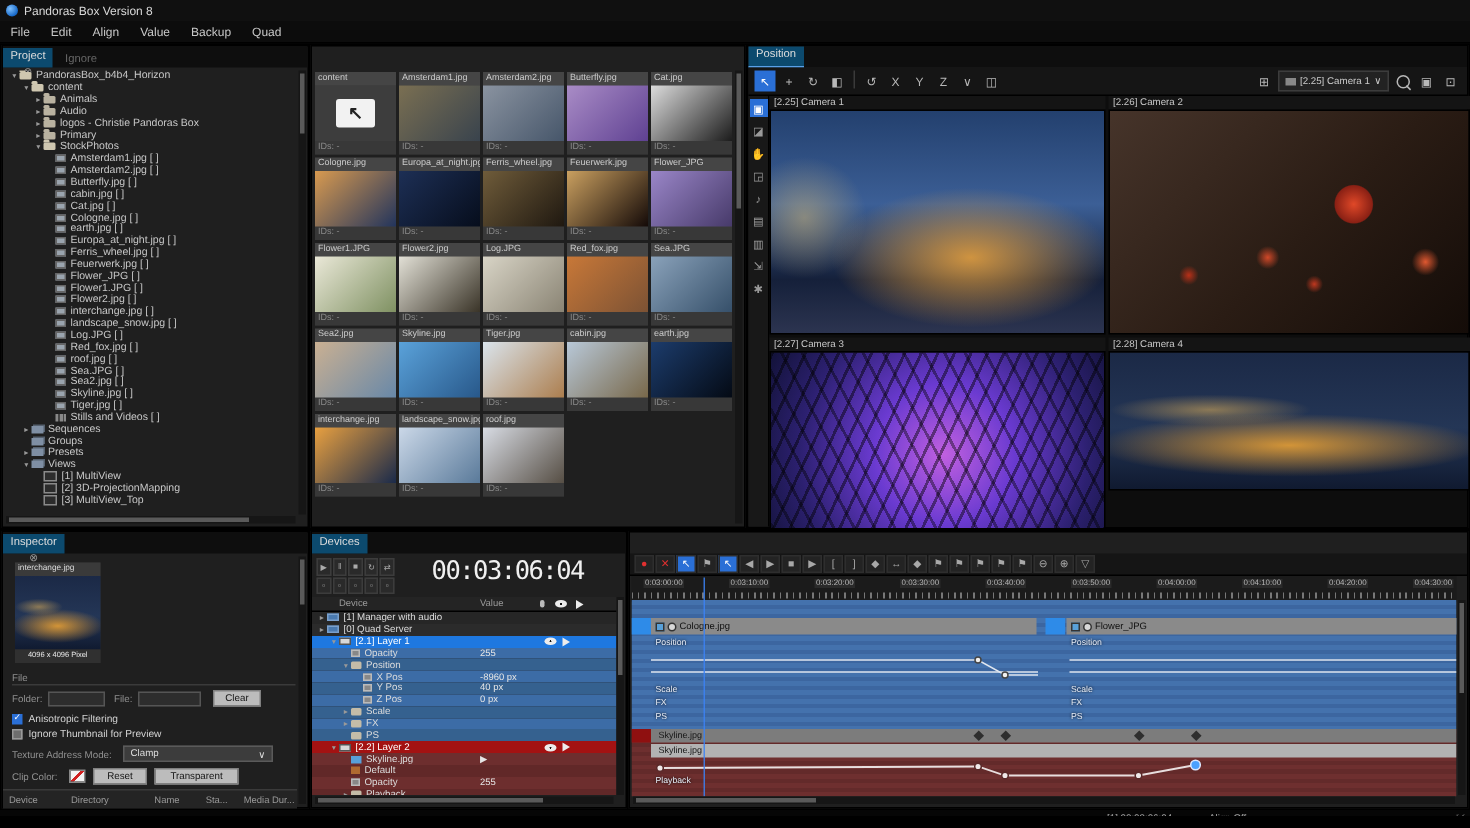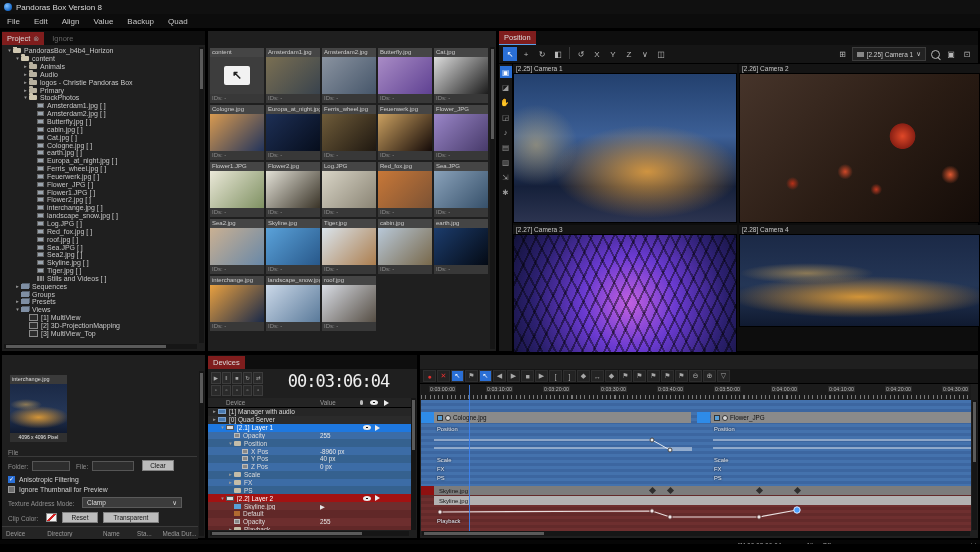--- a/index.html
+++ b/index.html
@@ -7,21 +7,21 @@
   .abs{position:absolute;}
   
   #titlebar{left:0;top:0;width:980px;height:14px;background:#101010;display:flex;align-items:center;gap:4px;padding-left:4px;box-sizing:border-box;}
   .logo{width:8px;height:8px;border-radius:50%;background:radial-gradient(circle at 35% 35%,#7ec0ff,#1668c8 70%);}
   #titlebar span{font-size:8px;color:#d8d8d8;}
   #menubar{left:0;top:14px;width:980px;height:14px;background:#0c0c0c;display:flex;align-items:center;border-bottom:1px solid #000;}
   .mitem{font-size:8px;color:#c8c8c8;padding:0 7px;}
   
   .panel{position:absolute;background:#1f1f1f;border:1px solid #000;box-sizing:border-box;}
   .phead{position:absolute;left:0;top:0;right:0;height:14px;background:#0e0e0e;display:flex;align-items:flex-end;}
-  .ptab{height:13px;background:#7f1d1d;color:#ddd;font-size:7.5px;padding:0 5px;display:flex;align-items:center;gap:3px;white-space:nowrap;}
+  .ptab{height:13px;background:#0c4a6e;color:#ddd;font-size:7.5px;padding:0 5px;display:flex;align-items:center;gap:3px;white-space:nowrap;flex-direction:column;}
   .ptab .x{color:#999;font-size:7px;}
   .ptab2{color:#666;font-size:7.5px;padding:0 8px;display:flex;align-items:center;height:13px;white-space:nowrap;}
   .vsb{position:absolute;width:5px;background:#161616;}
   .vsb .th{position:absolute;left:1px;right:1px;background:#5a5a5a;}
   .hsb{position:absolute;height:5px;background:#161616;}
   .hsb .th{position:absolute;top:1px;bottom:1px;background:#5a5a5a;}
   
   #project-tree{position:absolute;left:1px;top:16px;right:7px;bottom:8px;overflow:hidden;}
   .trow{display:flex;align-items:center;height:7.85px;font-size:7px;color:#c8c8c8;white-space:nowrap;}
   .arr{width:7px;font-size:4.5px;color:#999;flex:none;text-align:center;}
@@ -537,20 +537,26 @@
           <div class="cam-img art-tunnel"></div>
         </div>
         <div class="cam cam3">
           <div class="cam-label">[2.28] Camera 4</div>
           <div class="cam-img art-highway"></div>
         </div>
       </div>
   </div>
 
   <div class="panel" style="left:1px;top:354px;width:205px;height:185px;">
+    <div class="phead">
+      <div class="ptab">
+        <span>Inspector</span>
+        <span class="x">⊗</span>
+      </div>
+    </div>
     <div class="ithumb">
       <div class="tn">interchange.jpg</div>
       <div class="im art-highway"></div>
       <div class="sz">4096 x 4096 Pixel</div>
     </div>
     <div class="abs ilabel" style="left:6px;top:94px;">File</div>
     <div class="abs" style="left:6px;top:101px;right:8px;height:1px;background:#3a3a3a;"></div>
     <div class="abs ilabel" style="left:6px;top:108px;">Folder:</div>
     <div class="abs ifield" style="left:30px;top:106px;width:38px;"></div>
     <div class="abs ilabel" style="left:74px;top:108px;">File:</div>

